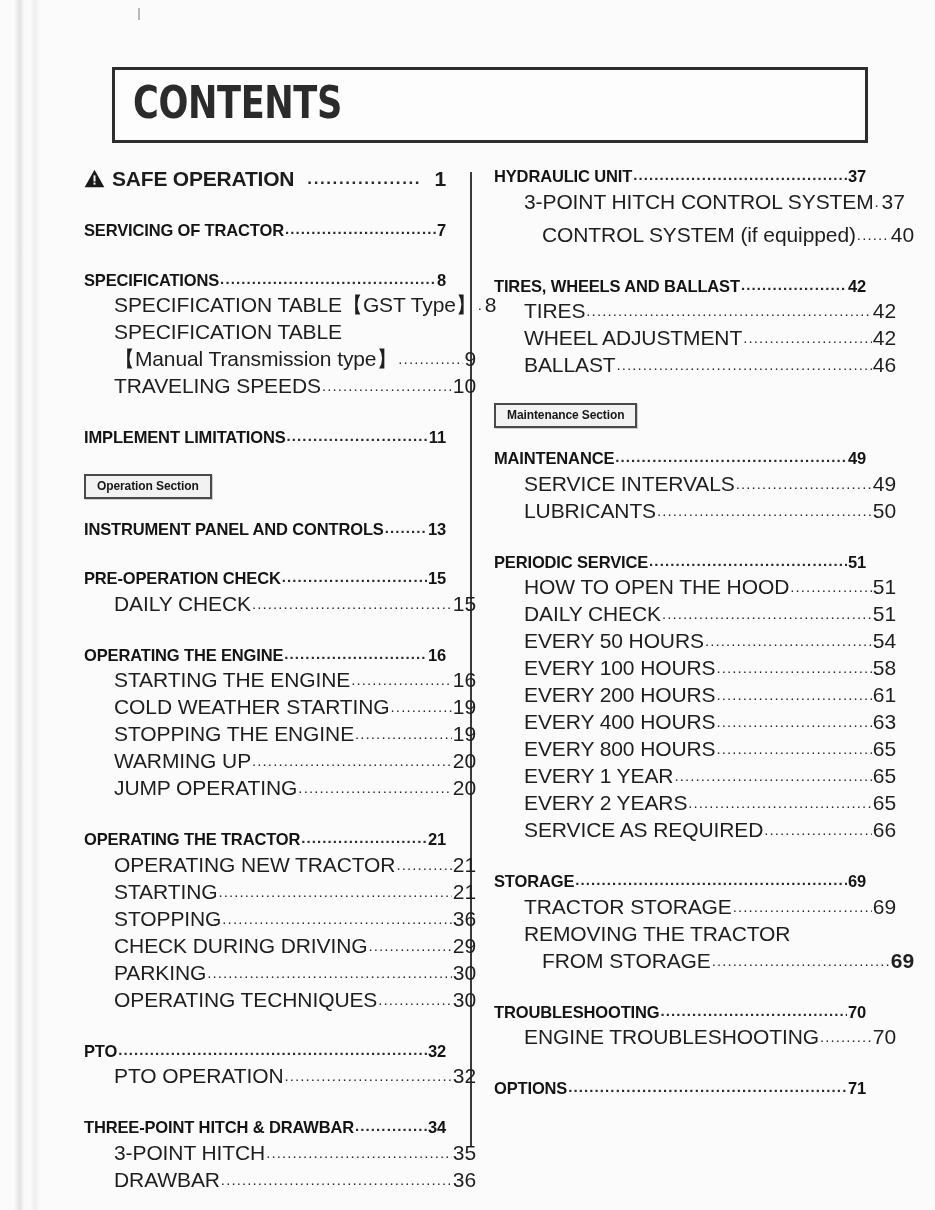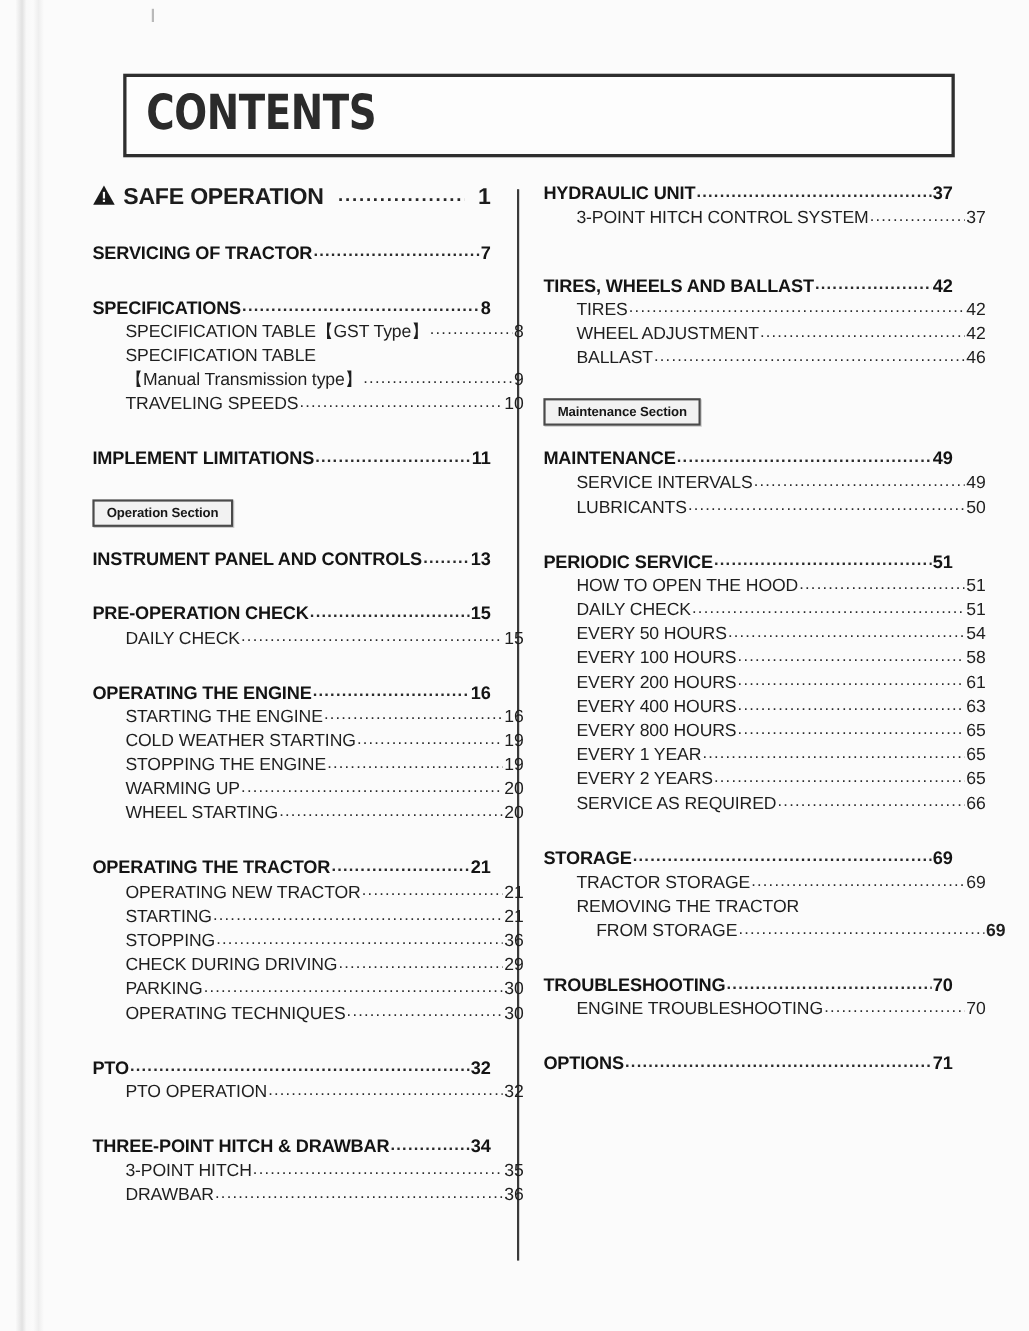--- a/index.html
+++ b/index.html
@@ -135,21 +135,21 @@
     font-size: 16.5px;
     letter-spacing: -0.15px;
     line-height: 1.0;
     color: #141414;
   }
   .lvl1 .pageno { font-weight: 700; }
 
   
   .lvl2 {
     font-weight: 400;
-    font-size: 16px;
+    font-size: 21px;
     letter-spacing: -0.1px;
     line-height: 1.0;
     color: #1e1e1e;
     padding-left: 30px;
   }
   
   .cont {
     white-space: nowrap;
   }
 
@@ -302,21 +302,21 @@
           <span class="pageno">19</span>
         </div>
         <div class="row-gap"></div>
         <div class="entry lvl2">
           <span class="label">WARMING UP</span>
           <span class="leader"></span>
           <span class="pageno">20</span>
         </div>
         <div class="row-gap"></div>
         <div class="entry lvl2">
-          <span class="label">WHEEL STARTING</span>
+          <span class="label">JUMP OPERATING</span>
           <span class="leader"></span>
           <span class="pageno">20</span>
         </div>
         <div class="row-gap"></div>
         <div class="gap-lg"></div>
         <div class="entry lvl1">
           <span class="label">OPERATING THE TRACTOR</span>
           <span class="leader"></span>
           <span class="pageno">21</span>
         </div>
@@ -397,20 +397,25 @@
           <span class="pageno">37</span>
         </div>
         <div class="row-gap"></div>
         <div class="entry lvl2">
           <span class="label">3-POINT HITCH CONTROL SYSTEM</span>
           <span class="leader"></span>
           <span class="pageno">37</span>
         </div>
         <div class="row-gap"></div>
         <div class="row-gap"></div>
+        <div class="entry lvl2" style="padding-left: 48px;">
+          <span class="label">CONTROL SYSTEM (if equipped)</span>
+          <span class="leader"></span>
+          <span class="pageno">40</span>
+        </div>
         <div class="row-gap"></div>
         <div class="gap-lg"></div>
         <div class="entry lvl1">
           <span class="label">TIRES, WHEELS AND BALLAST</span>
           <span class="leader"></span>
           <span class="pageno">42</span>
         </div>
         <div class="row-gap"></div>
         <div class="entry lvl2">
           <span class="label">TIRES</span>

